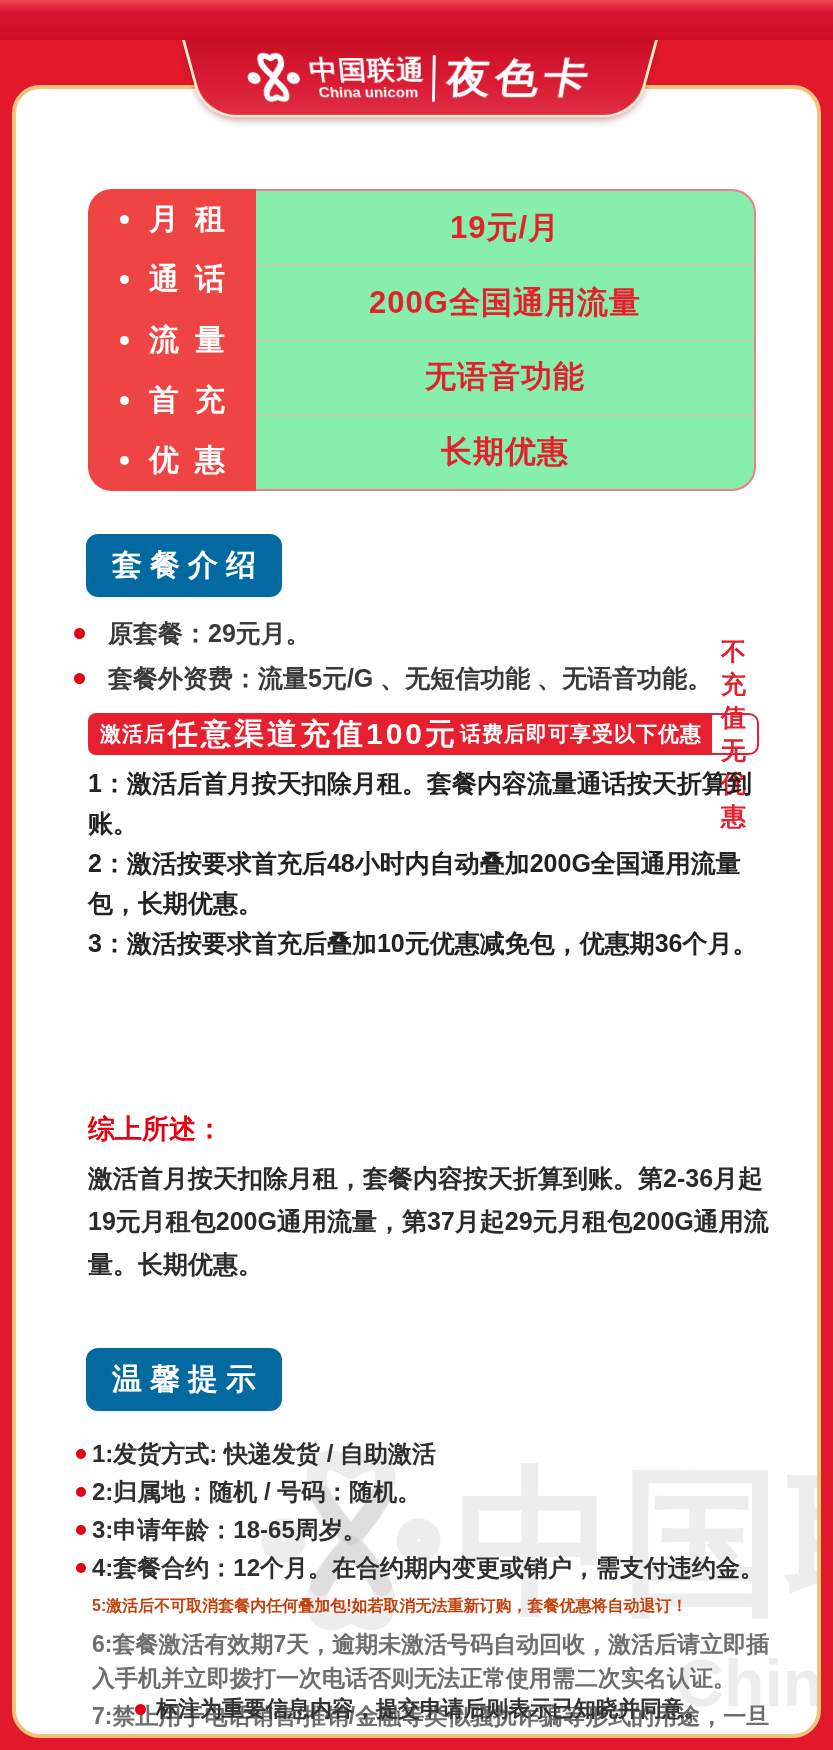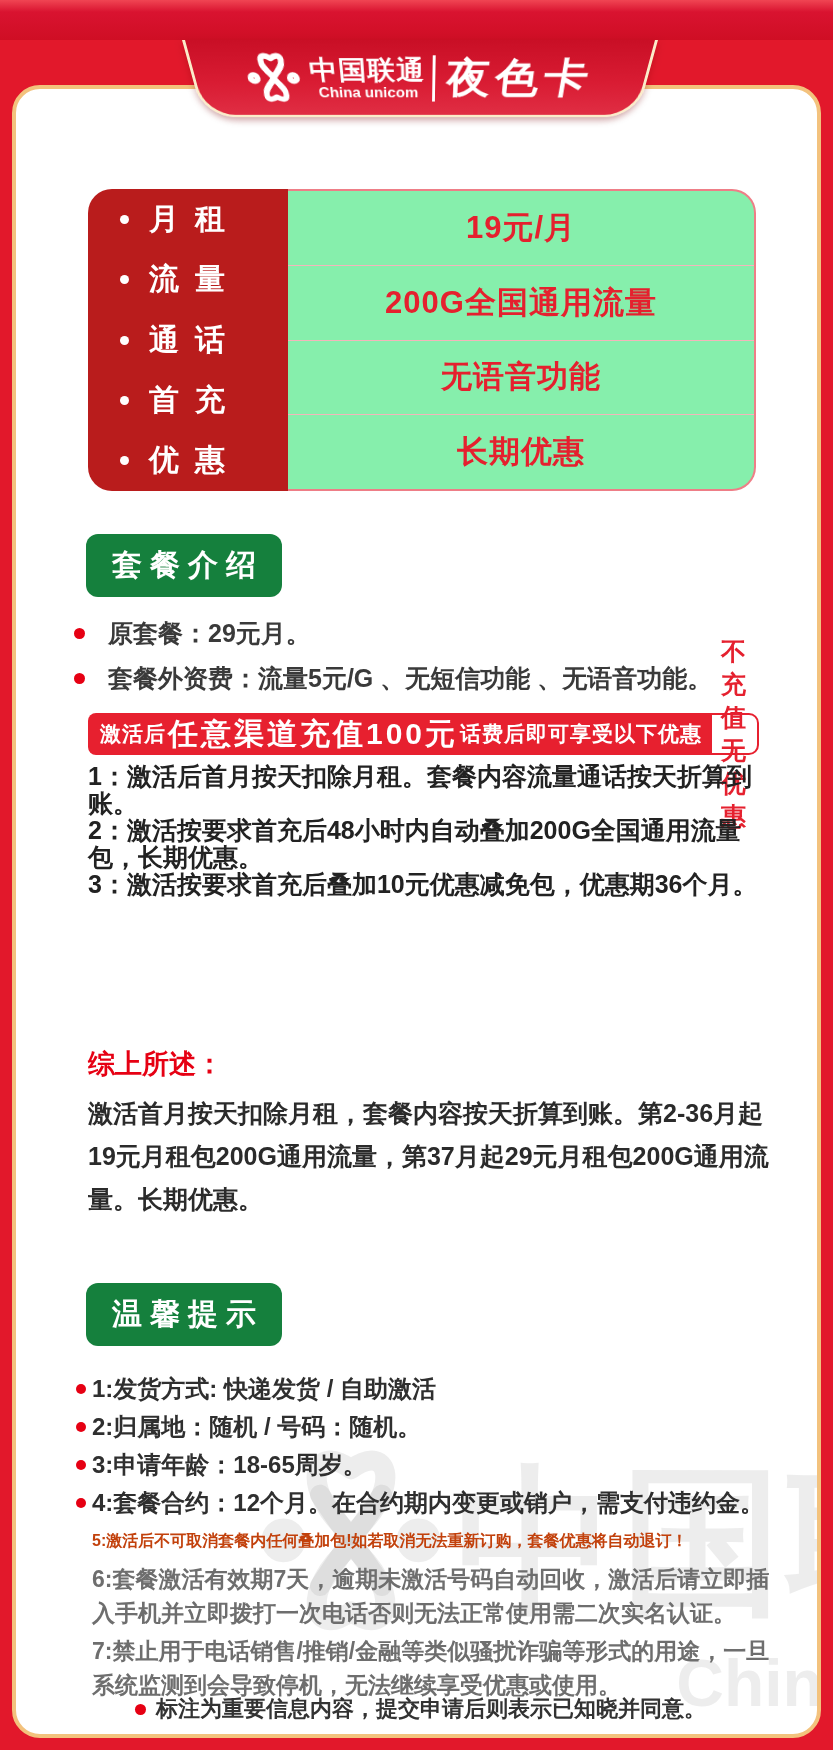--- a/index.html
+++ b/index.html
@@ -43,42 +43,42 @@
   .banner-inner{display:flex;align-items:center;justify-content:center;height:100%;color:#fff;}
   .logo-svg{width:56px;height:70px;margin-right:10px;}
   .brand-text{display:flex;flex-direction:column;align-items:center;line-height:1.05;}
   .brand-cn{font-size:29px;font-weight:bold;letter-spacing:1px;}
   .brand-en{font-size:16px;font-weight:bold;margin-top:2px;}
   .v-div{width:2.5px;height:52px;background:#fff;margin:0 12px 0 8px;}
   .product-title{font-size:46px;font-weight:bold;letter-spacing:5px;}
   
   .plan-table{display:flex;margin-top:100px;width:668px;height:302px;}
   .pt-left{
-    width:200px;background:#b91c1c;border-radius:24px 0 0 24px;
+    width:168px;background:#ef4444;border-radius:24px 0 0 24px;
     display:flex;flex-direction:column;flex-shrink:0;
   }
   .pt-label{
     flex:1;display:flex;align-items:center;padding-left:32px;
     color:#fff;font-size:30px;font-weight:bold;
   }
   .pt-label .lbl{letter-spacing:16px;margin-right:-16px;}
   .pt-dot{width:9px;height:9px;border-radius:50%;background:#fff;margin-right:20px;flex-shrink:0;}
   .pt-right{
     flex:1;display:flex;flex-direction:column;
     border:2px solid #ee7e87;border-left:none;border-radius:0 24px 24px 0;
     background:#86efac;
   }
   .pt-value{
     flex:1;display:flex;align-items:center;justify-content:center;
     color:#e5202e;font-size:31px;font-weight:bold;letter-spacing:1px;
   }
   .pt-value + .pt-value{border-top:1.5px solid #f4b6bb;}
   
   .badge{
-    display:inline-block;background:#15803d;color:#fff;border-radius:12px;
+    display:inline-block;background:#0369a1;color:#fff;border-radius:12px;
     font-size:30px;font-weight:bold;letter-spacing:8px;
     padding:11px 18px 11px 26px;margin-left:-2px;
   }
   .badge-intro{margin-top:43px;}
   .badge-tips{margin-top:62px;}
   
   .bullets{margin-top:14px;}
   .bullet-line{position:relative;padding-left:20px;line-height:45px;
     font-size:25px;font-weight:bold;color:#3a3a3a;}
   .bullet-line .dot{position:absolute;left:-14px;top:17px;width:11px;height:11px;border-radius:50%;background:#e60013;}
@@ -90,21 +90,21 @@
   }
   .promo-prefix,.promo-suffix{font-size:21px;font-weight:bold;letter-spacing:1px;}
   .promo-highlight{font-size:30px;font-weight:bold;letter-spacing:3px;margin:0 2px;}
   .promo-tag{
     background:#fff;border:2.5px solid #e7202f;border-radius:0 10px 10px 0;
     color:#e5202e;font-size:25px;font-weight:bold;letter-spacing:2px;
     display:flex;align-items:center;padding:0 9px;
   }
   
   .notes{margin-top:8px;}
-  .note-line{font-size:25px;color:#222;font-weight:bold;line-height:27px;}
+  .note-line{font-size:25px;color:#222;font-weight:bold;line-height:40px;}
   
   .summary{margin-top:148px;}
   .summary-title{color:#e60013;font-size:27px;font-weight:bold;}
   .summary-body{margin-top:10px;font-size:25px;font-weight:bold;color:#2b2b2b;line-height:43px;width:692px;}
   
   .tips-list{list-style:none;margin:26px 0 0 0;padding:0;width:692px;}
   .tips-list li{position:relative;line-height:34px;margin:4px;}
   .tips-list li .dot{position:absolute;left:-16px;top:12px;width:10px;height:10px;border-radius:50%;background:#e60013;}
   li.tip-dark{font-size:24px;font-weight:bold;color:#2f2f2f;}
   li.tip-red{font-size:16px;font-weight:bold;color:#c2410c;}
@@ -163,25 +163,25 @@
   <div class="panel-content">
 
     <div class="plan-table">
       <div class="pt-left">
         <div class="pt-label">
           <span class="pt-dot"></span>
           <span class="lbl">月租</span>
         </div>
         <div class="pt-label">
           <span class="pt-dot"></span>
+          <span class="lbl">通话</span>
+        </div>
+        <div class="pt-label">
+          <span class="pt-dot"></span>
           <span class="lbl">流量</span>
-        </div>
-        <div class="pt-label">
-          <span class="pt-dot"></span>
-          <span class="lbl">通话</span>
         </div>
         <div class="pt-label">
           <span class="pt-dot"></span>
           <span class="lbl">首充</span>
         </div>
         <div class="pt-label">
           <span class="pt-dot"></span>
           <span class="lbl">优惠</span>
         </div>
       </div>

